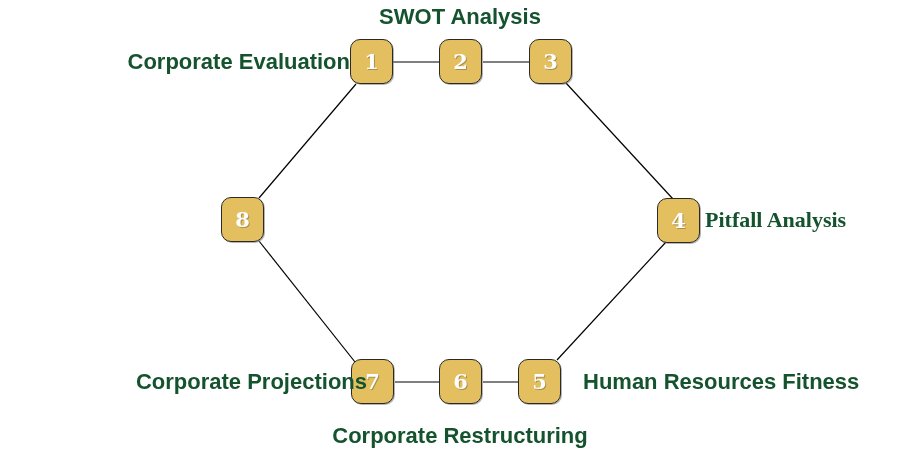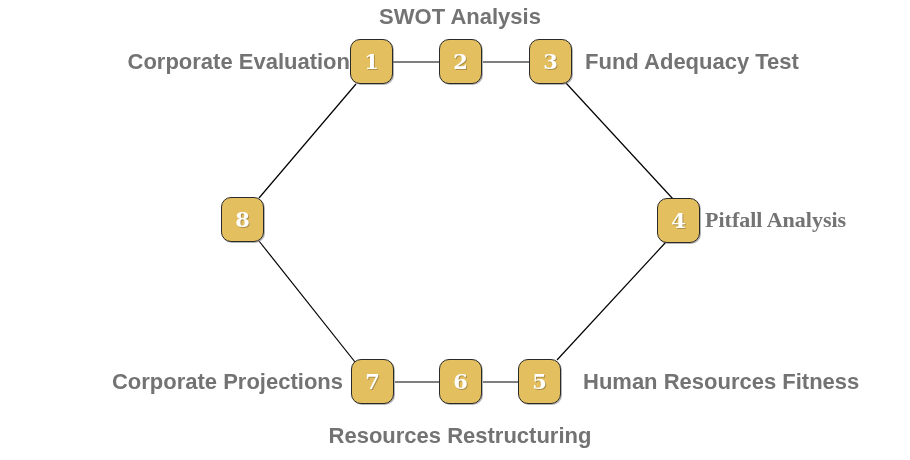--- a/index.html
+++ b/index.html
@@ -49,30 +49,30 @@
   .n4 { left: 657px; top: 198px; }
   .n5 { left: 518px; top: 359px; }
   .n6 { left: 439px; top: 359px; }
   .n7 { left: 351px; top: 359px; }
   .n8 { left: 221px; top: 197px; }
   .label {
     position: absolute;
     font-weight: bold;
     font-size: 22px;
     line-height: 26px;
-    color: #737373;
+    color: #14532d;
     white-space: nowrap;
   }
   .l1 { right: 560px; top: 49px; text-align: left; }
   .l2 { left: 330px; width: 260px; top: 4px; text-align: center; }
   .l3 { left: 585px; top: 49px; }
   .l4 { left: 705px; top: 207px; font-family: Liberation Serif, serif; }
   .l5 { left: 583px; top: 369px; }
   .l6 { left: 310px; width: 300px; top: 423px; text-align: center; }
-  .l7 { right: 567px; top: 369px; text-align: right; }
+  .l7 { right: 543px; top: 369px; text-align: right; }
   .l8 { left: 8px; width: 207px; top: 191px; text-align: center; line-height: 29px; }
 </style>
 </head>
 <body>
 
 <div class="canvas">
 
   <svg class="connectors" viewBox="0 0 910 460" xmlns="http://www.w3.org/2000/svg">
     <line x1="393" y1="62" x2="439" y2="62" stroke="#000000" stroke-width="1.2"></line>
     <line x1="483" y1="62" x2="529" y2="62" stroke="#000000" stroke-width="1.2"></line>
@@ -104,19 +104,18 @@
   </div>
   <div class="node n7">
     <span class="num">7</span>
   </div>
   <div class="node n8">
     <span class="num">8</span>
   </div>
 
   <div class="label l1">Corporate Evaluation</div>
   <div class="label l2">SWOT Analysis</div>
-  <div class="label l3">Fund Adequacy Test</div>
   <div class="label l4">Pitfall Analysis</div>
   <div class="label l5">Human Resources Fitness</div>
-  <div class="label l6">Resources Restructuring</div>
+  <div class="label l6">Corporate Restructuring</div>
   <div class="label l7">Corporate Projections</div>
 
 </div>
 
 </body></html>

